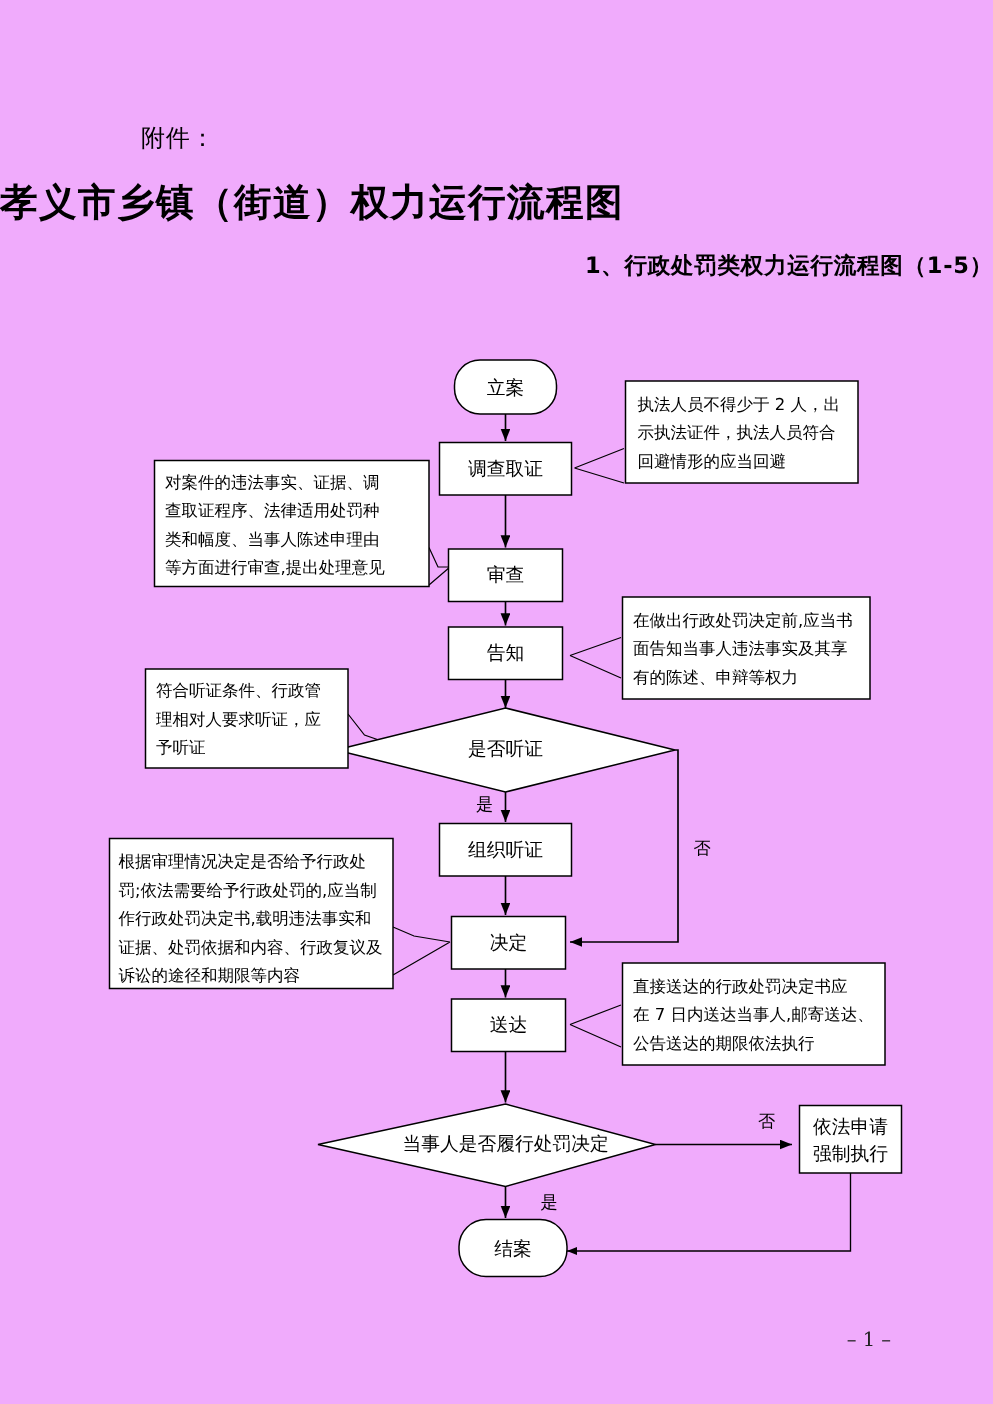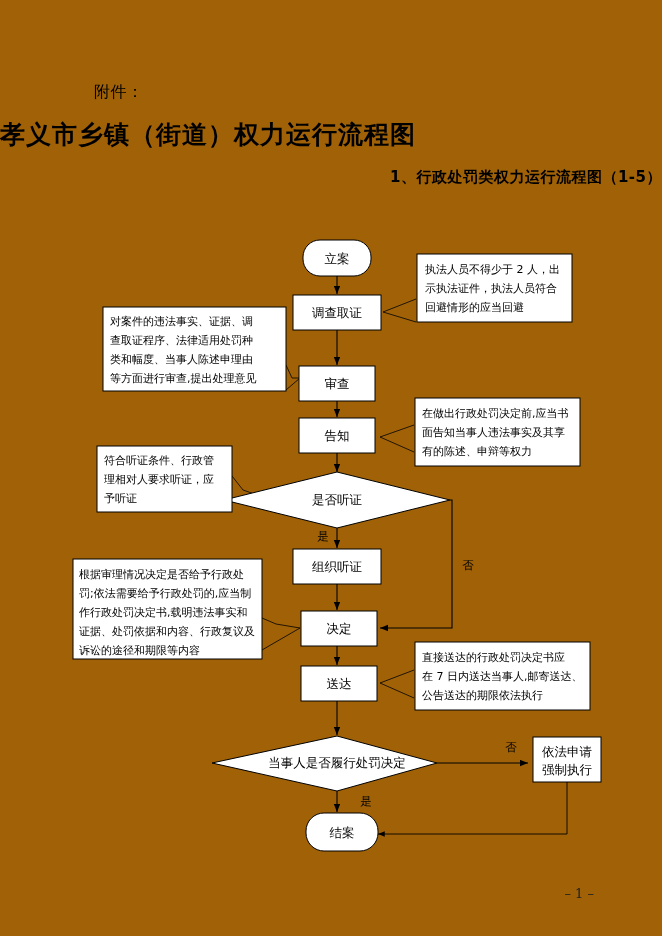--- a/index.html
+++ b/index.html
@@ -3,21 +3,21 @@
 <meta charset="utf-8">
 <style>
   html, body { margin:0; padding:0; background:#fff; }
   body {
     width:662px; height:936px;
     font-family:"DejaVu Sans", sans-serif;
     color:#000;
     position:relative;
     overflow:hidden;
   }
-  .page { position:relative; width:662px; height:936px; background:#a16207; }
+  .page { position:relative; width:662px; height:936px; background:#f0abfc; }
 
   .attach-label {
     position:absolute; left:94px; top:82px;
     font-family:"DejaVu Serif", serif;
     font-size:16px; letter-spacing:0.5px;
   }
   .doc-title {
     position:absolute; left:0; top:118px; width:662px;
     font-family:"DejaVu Serif", serif;
     font-weight:bold;

